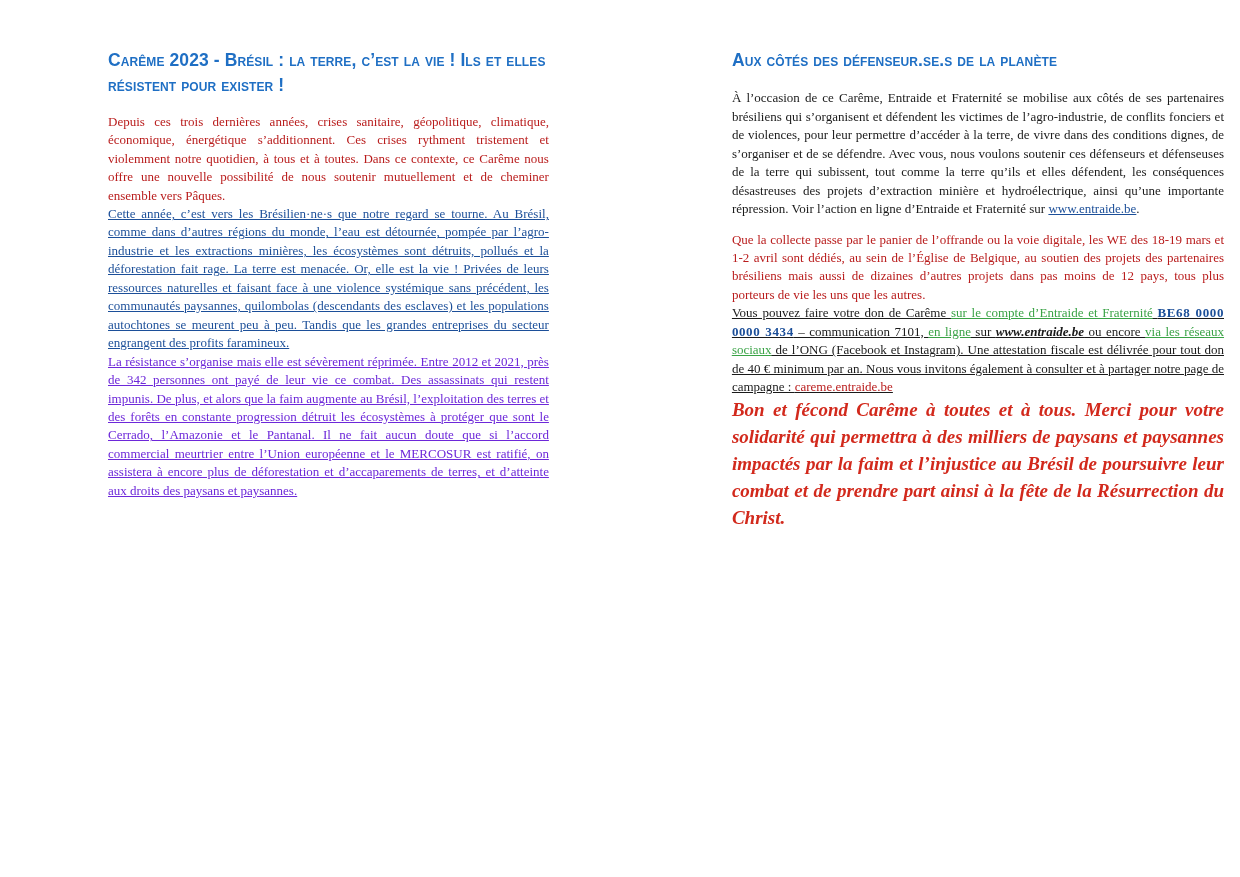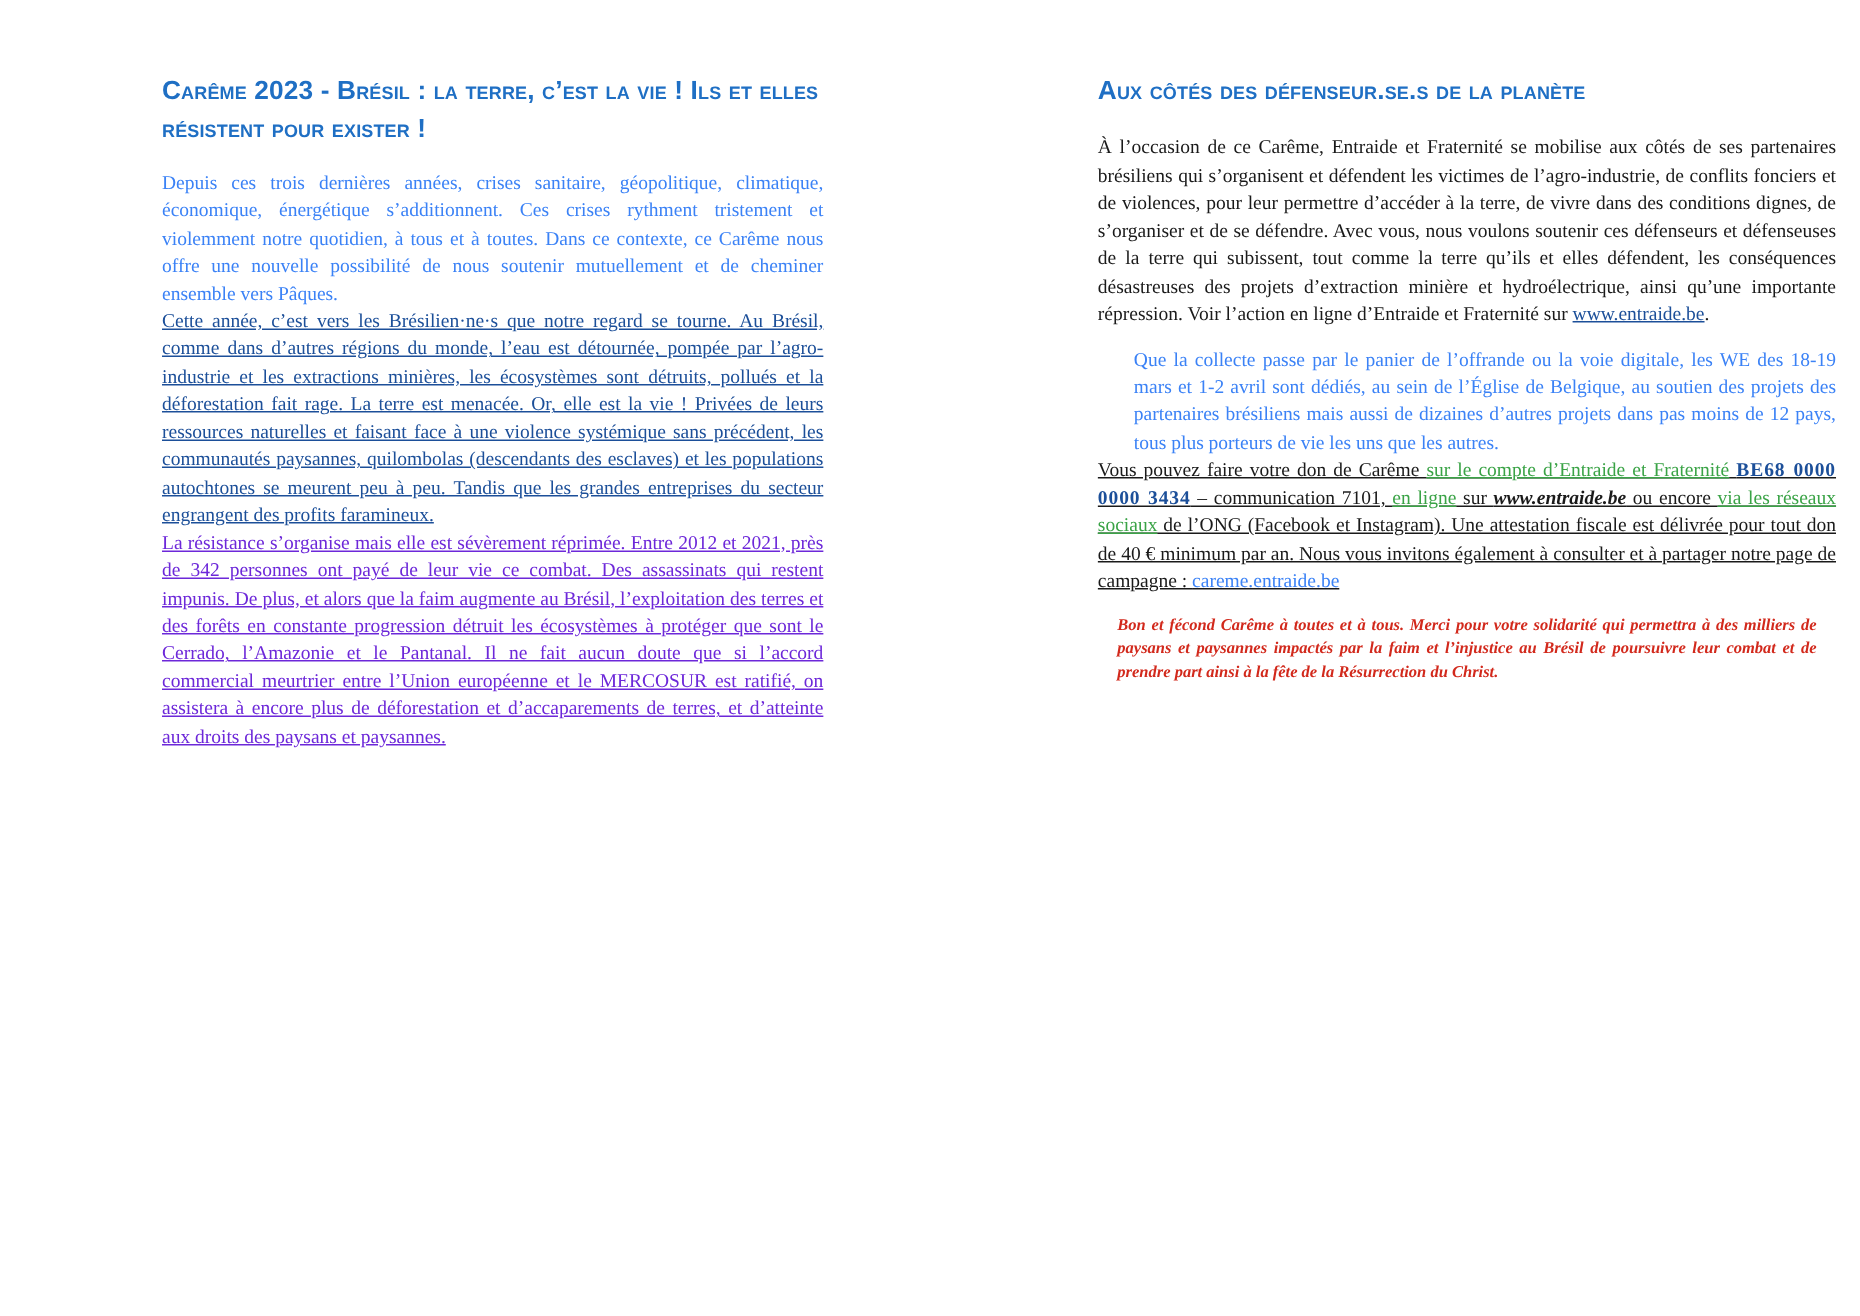--- a/index.html
+++ b/index.html
@@ -52,36 +52,36 @@
   .heading-right {
     margin-bottom: 16px;
   }
   p {
     margin: 0;
     font-size: 13px;
     line-height: 1.42;
     text-align: justify;
     hyphens: auto;
   }
-  .green { color: #3b82f6; }
+  .green { color: #b91c1c; }
   .blue  { color: #1c4f99; }
   .red   { color: #6d28d9; }
   .dark  { color: #1a1a1a; }
-  .gap-before { margin-top: 12px; margin-left: 24px; }
+  .gap-before { margin-top: 12px; }
   .tight { margin-top: 0; text-decoration: underline; }
   .bolditalic { font-weight: bold; font-style: italic; }
   .link-green { color: #3aa346; text-decoration: underline; }
   .closing {
     color: #d2291c;
     font-weight: bold;
     font-style: italic;
-    font-size: 11px;
+    font-size: 19px;
     line-height: 1.42;
     text-align: justify;
-    margin: 13px;
+    margin: 0;
   }
   .bb {
     color: #1c4f99;
     font-weight: bold;
     letter-spacing: 0.6px;
   }
   .plain-blue-underline {
     color: #1c4f99;
     text-decoration: underline;
   }

